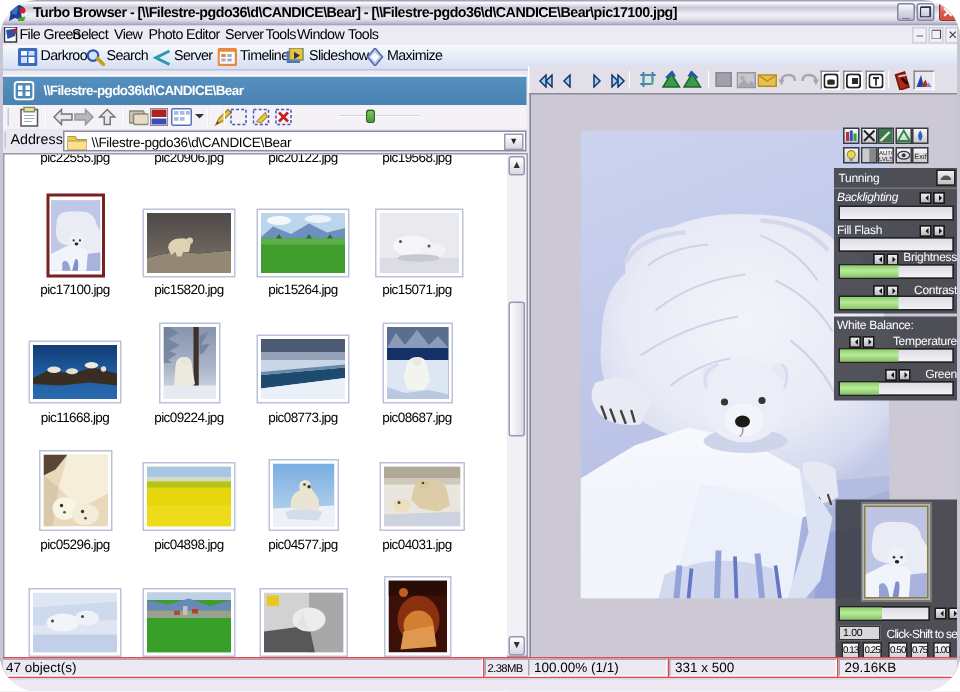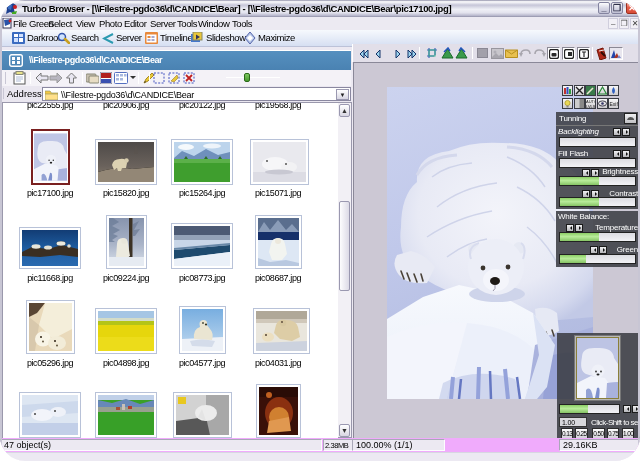--- a/index.html
+++ b/index.html
@@ -16,21 +16,21 @@
 #licons{left:2px;top:70px;width:349px;height:16px;background:#f4f2f7;}
 #laddr{left:2px;top:86px;width:349px;height:16px;background:#eae7f0;font-size:10px;}
 #lthumbs{left:2px;top:102px;width:336px;height:424px;background:#fff;border:1px solid #9a98ac;border-right:none;overflow:hidden;}
 #lscroll{left:338px;top:102px;width:14px;height:336px;background:#f2f0f5;border:1px solid #9a98ac;border-left:none;}
 .sbtn{position:absolute;left:1px;width:11px;height:13px;background:linear-gradient(#fff,#d8d6e2);border:1px solid #9a98b0;border-radius:2px;font-size:7px;text-align:center;line-height:12px;color:#333;}
 .lbl{position:absolute;font-size:9px;color:#000;text-align:center;width:76px;letter-spacing:-0.4px;}
 .th{position:absolute;border:1px solid #b8c2d8;background:#fff;padding:2px;}
 .th>div,.th>svg{width:100%;height:100%;display:block;}
 #rtbar{left:352px;top:44px;width:288px;height:18px;background:#e2dfe9;border-left:1px solid #fff;}
 #rview{left:353px;top:62px;width:287px;height:376px;background:#ccc8d4;border-top:1px solid #8a8898;border-left:1px solid #8a8898;}
-#status{left:0;top:438px;width:640px;height:14px;background:#f0abfc;font-size:9px;color:#000;}
+#status{left:0;top:438px;width:640px;height:14px;background:#ef4444;font-size:9px;color:#000;}
 .sfield{position:absolute;top:1px;height:12px;border:1px solid;border-color:#a9a7b8 #fdfdfe #fdfdfe #a9a7b8;padding:0 3px;line-height:11px;background:#ece9f2;white-space:nowrap;overflow:hidden;}
 #bstrip{left:0;top:452px;width:640px;height:9px;background:#ece9f2;border-top:1px solid #d8d6e2;}
 .dk{position:absolute;background:rgba(60,62,68,0.88);color:#fff;font-size:8px;letter-spacing:-0.2px;}
 .dkbar{position:absolute;height:10px;border:1px solid #222;background:linear-gradient(#dcdce2,#f2f2f6);}
 .dkbar i{display:block;height:100%;background:linear-gradient(#8cce66,#b8eb9a 45%,#86c465);}
 .spin{position:absolute;width:17px;height:8px;}
 .spin u{position:absolute;top:0;width:8px;height:8px;background:linear-gradient(#f0f0f2,#b8b8bc);border:1px solid #1a1a1a;}
 .spin u::after{content:"";position:absolute;left:1px;top:1px;border:2px solid transparent;border-right-color:#111;}
 .spin u+u::after{left:3px;border-right-color:transparent;border-left-color:#111;}
 .spin u+u{left:9px;}
@@ -702,18 +702,19 @@
  </div>
  <div class="zb" style="left:561px;top:428px;width:12px;">0.13</div>
  <div class="zb" style="left:575px;top:428px;width:13px;">0.25</div>
  <div class="zb" style="left:592px;top:428px;width:13px;">0.50</div>
  <div class="zb" style="left:607px;top:428px;width:12px;">0.75</div>
  <div class="zb" style="left:622px;top:428px;width:12px;">1.00</div>
  <div class="ab" id="status">
   <div class="sfield" style="left:0px;width:322px;">47 object(s)</div>
   <div class="sfield" style="left:323px;width:44px;font-size:7.5px;letter-spacing:-0.4px;padding:0 1px;">2.38MB</div>
   <div class="sfield" style="left:352px;width:93px;">100.00% (1/1)</div>
+  <div class="sfield" style="left:446px;width:112px;">331 x 500</div>
   <div class="sfield" style="left:559px;width:81px;">29.16KB</div>
  </div>
  <div class="ab" id="bstrip"></div>
  <div class="ab" style="left:0;top:17px;width:2px;height:444px;background:#c8c6d4;"></div>
  <div class="ab" style="left:638px;top:17px;width:2px;height:444px;background:#c8c6d4;"></div>
 </div>
 
 </body></html>

